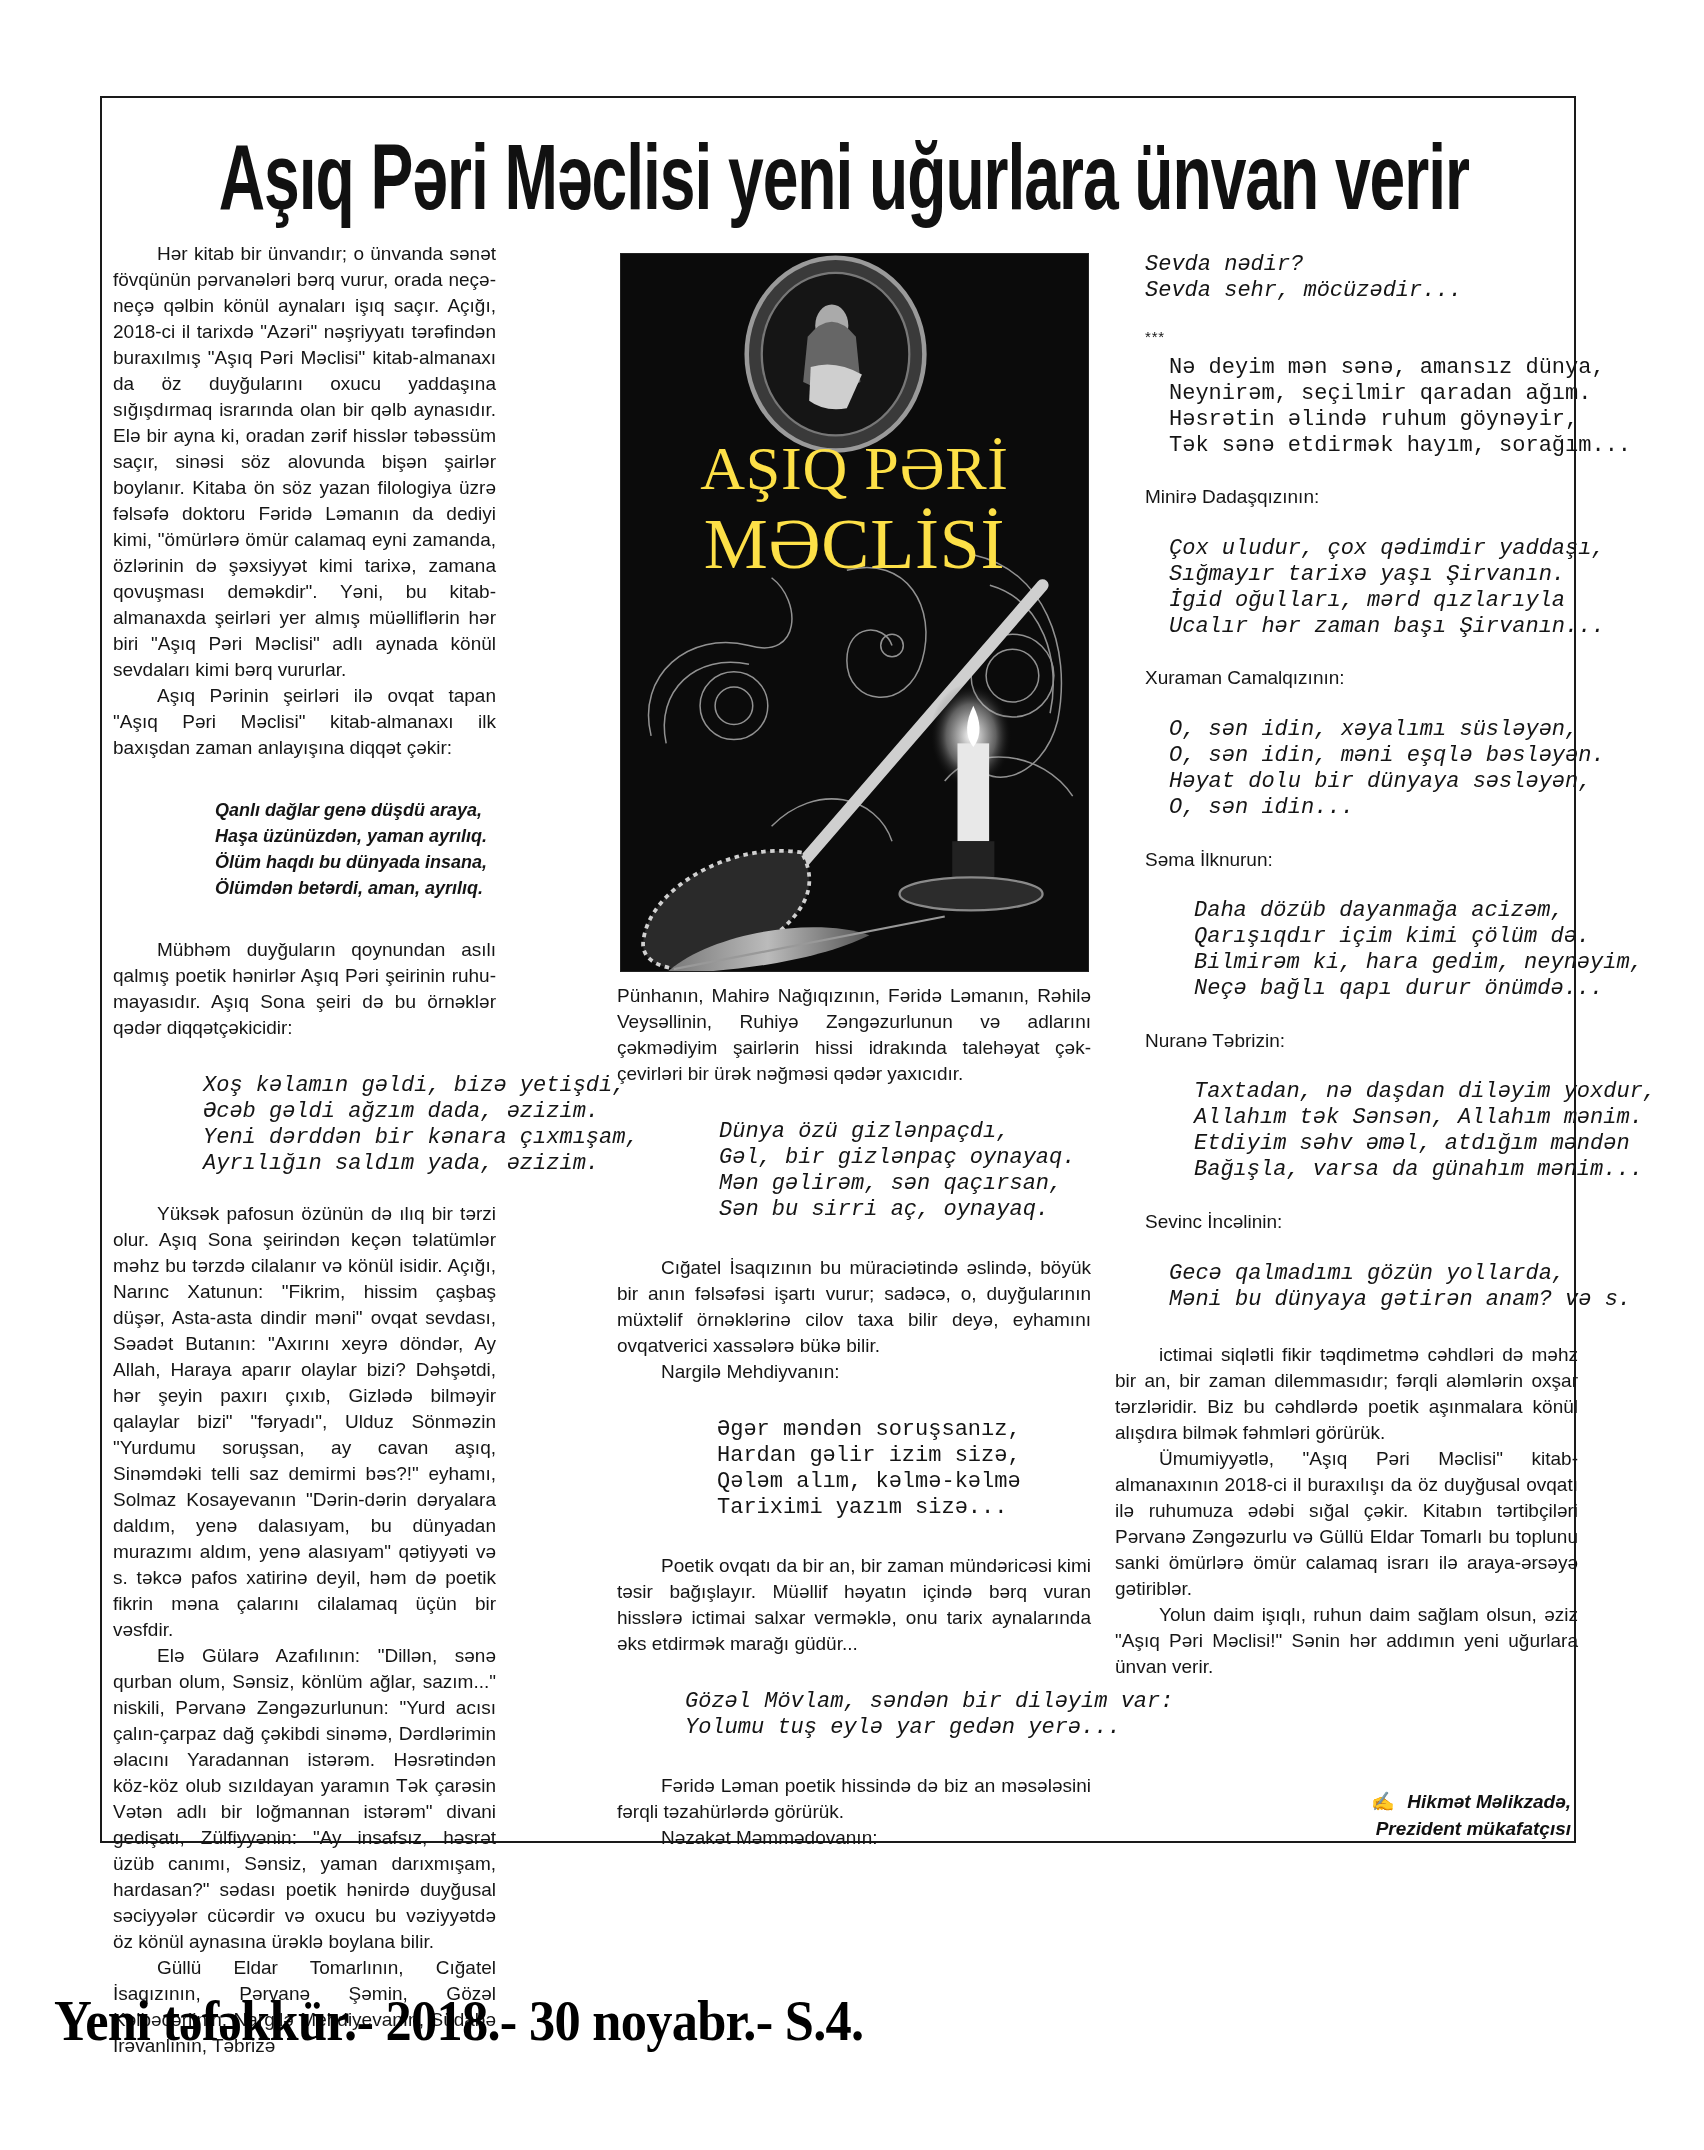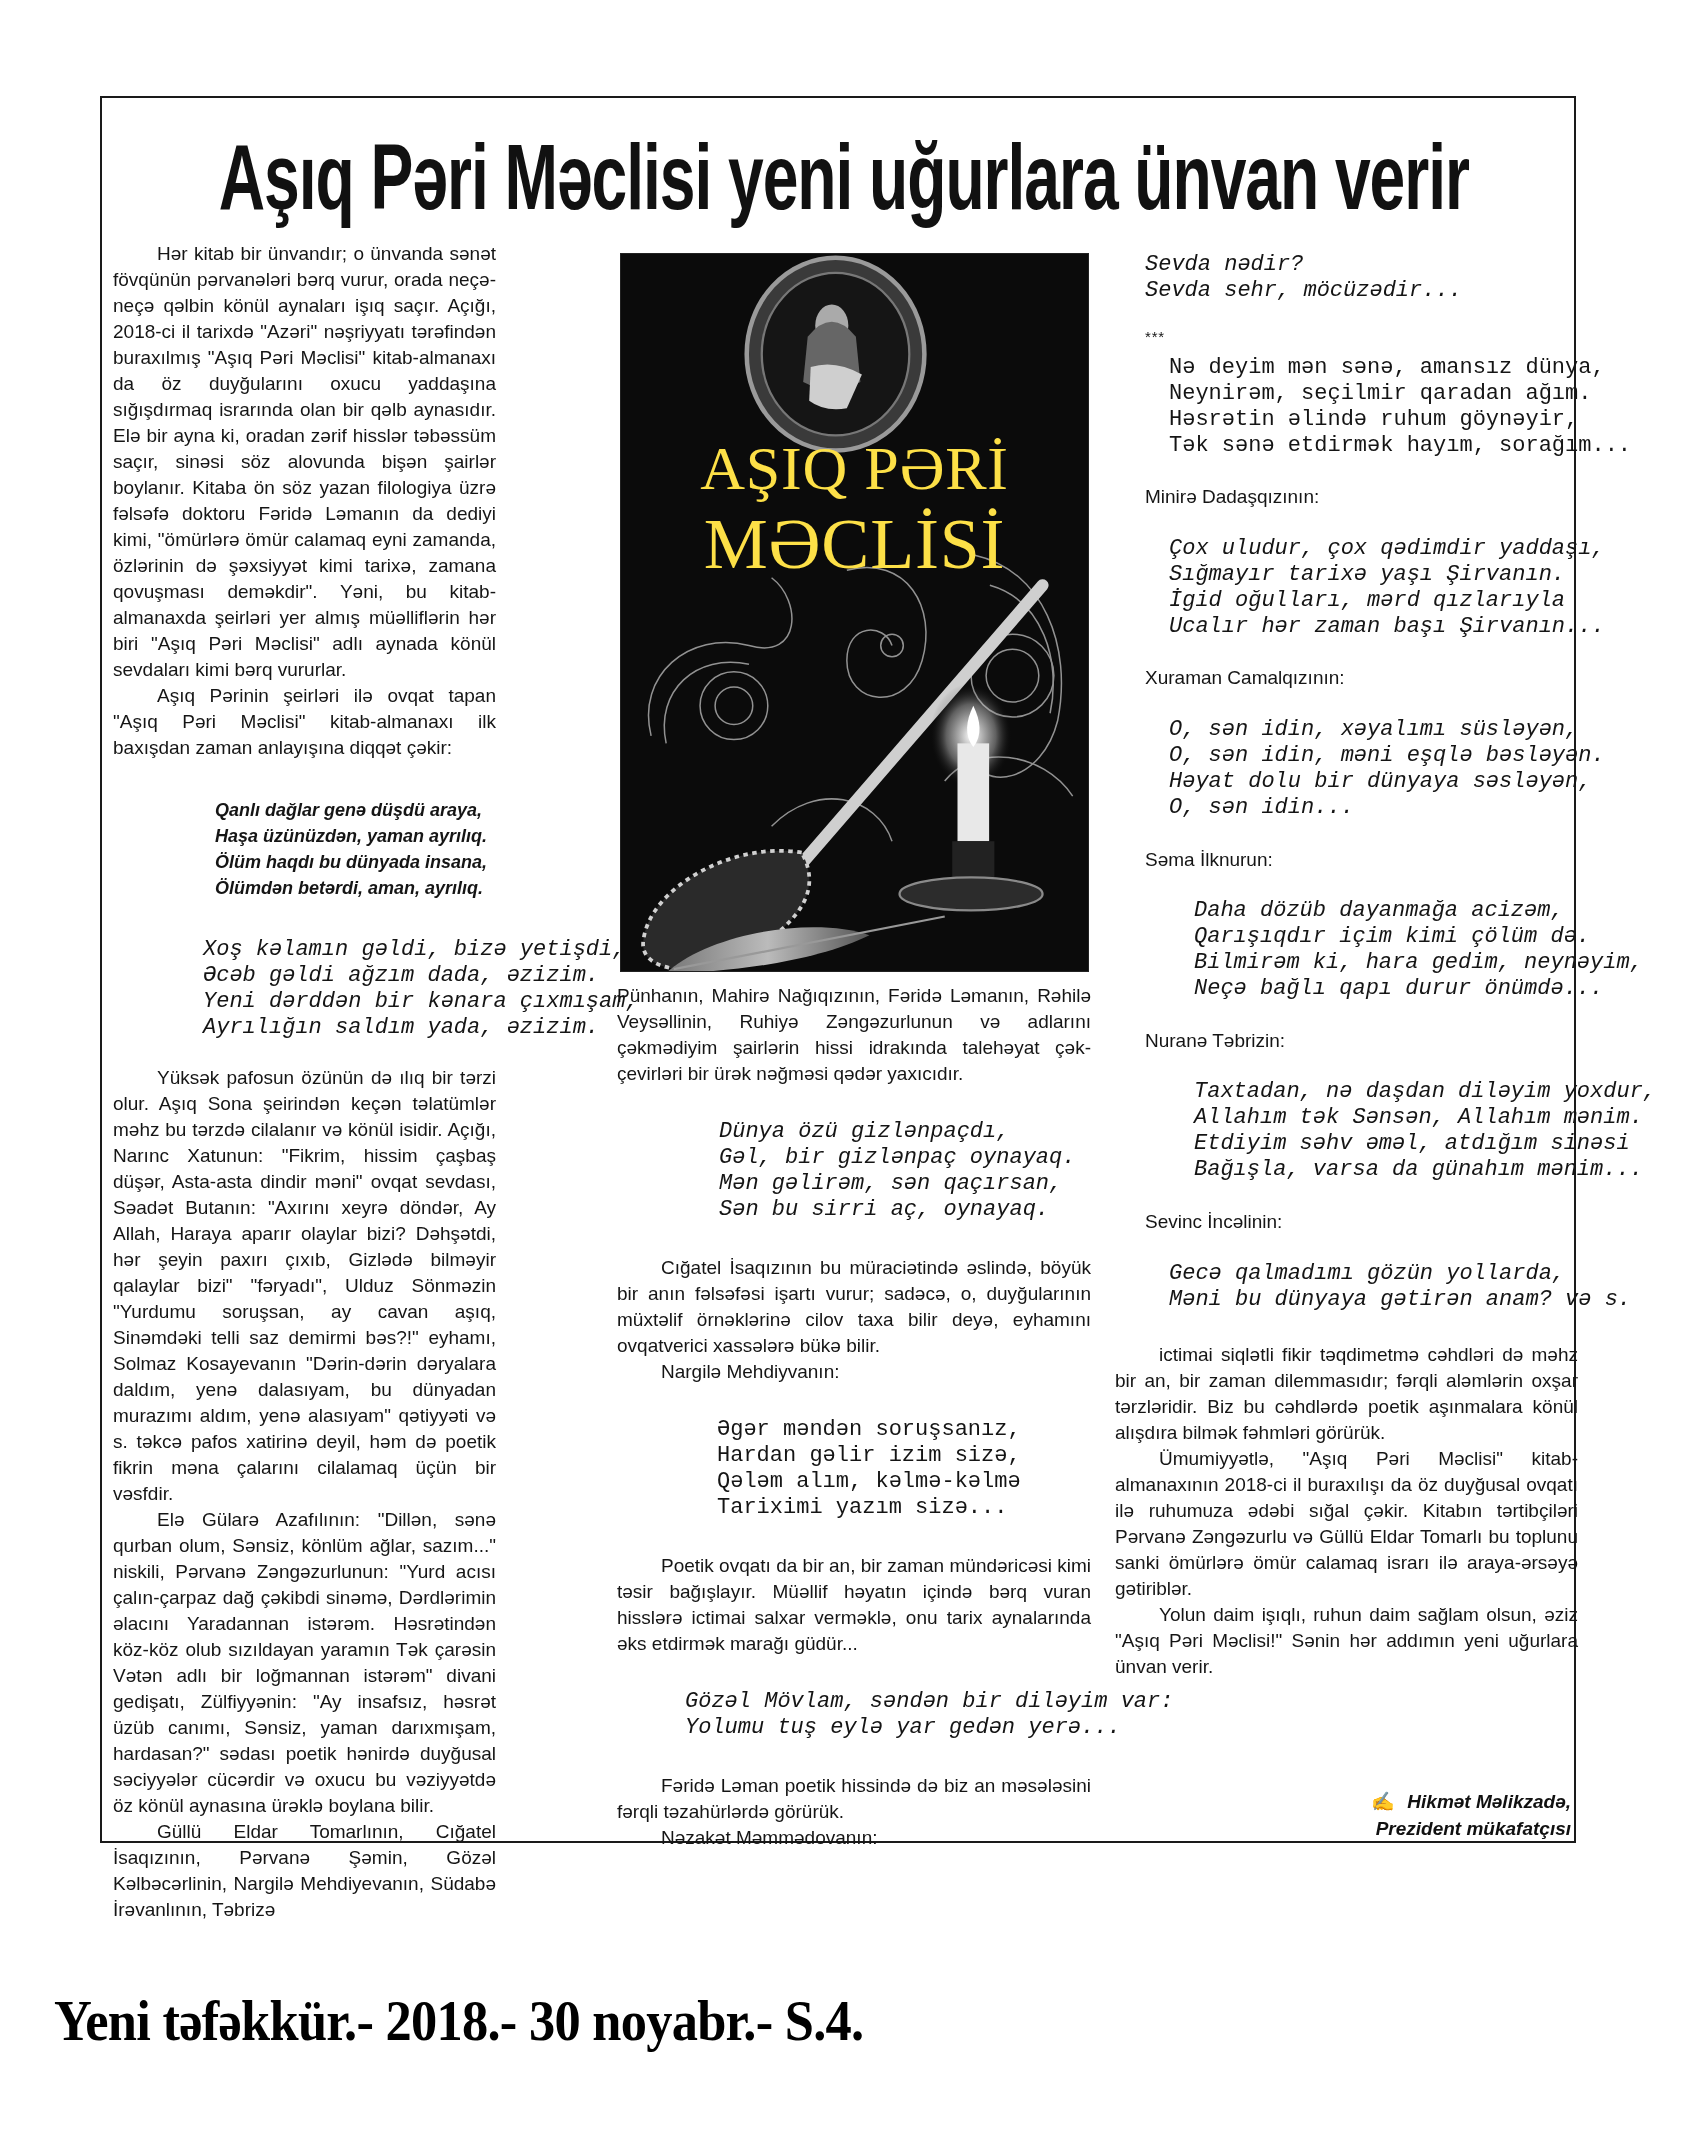--- a/index.html
+++ b/index.html
@@ -82,20 +82,21 @@
 
 <div class="col col-left">
   <p>Hər kitab bir ünvandır; o ünvanda sənət fövqünün pərvanələri bərq vurur, orada neçə-neçə qəlbin könül aynaları işıq saçır. Açığı, 2018-ci il tarixdə "Azəri" nəşriyyatı tərəfindən buraxılmış "Aşıq Pəri Məclisi" kitab-almanaxı da öz duyğularını oxucu yaddaşına sığışdırmaq israrında olan bir qəlb aynasıdır. Elə bir ayna ki, oradan zərif hisslər təbəssüm saçır, sinəsi söz alovunda bişən şairlər boylanır. Kitaba ön söz yazan filologiya üzrə fəlsəfə doktoru Fəridə Ləmanın da dediyi kimi, "ömürlərə ömür calamaq eyni zamanda, özlərinin də şəxsiyyət kimi tarixə, zamana qovuşması deməkdir". Yəni, bu kitab-almanaxda şeirləri yer almış müəlliflərin hər biri "Aşıq Pəri Məclisi" adlı aynada könül sevdaları kimi bərq vururlar.</p>
   <p>Aşıq Pərinin şeirləri ilə ovqat tapan "Aşıq Pəri Məclisi" kitab-almanaxı ilk baxışdan zaman anlayışına diqqət çəkir:</p>
   <div class="poem bold" style="margin-left:102px; margin-top:36px; margin-bottom:36px;">
     <div>Qanlı dağlar genə düşdü araya,</div>
     <div>Haşa üzünüzdən, yaman ayrılıq.</div>
     <div>Ölüm haqdı bu dünyada insana,</div>
     <div>Ölümdən betərdi, aman, ayrılıq.</div>
   </div>
+  <p>Mübhəm duyğuların qoynundan asılı qalmış poetik hənirlər Aşıq Pəri şeirinin ruhu-mayasıdır. Aşıq Sona şeiri də bu örnəklər qədər diqqətçəkicidir:</p>
   <div class="poem" style="margin-left:90px; margin-top:32px; margin-bottom:24px;">
     <div>Xoş kəlamın gəldi, bizə yetişdi,</div>
     <div>Əcəb gəldi ağzım dada, əzizim.</div>
     <div>Yeni dərddən bir kənara çıxmışam,</div>
     <div>Ayrılığın saldım yada, əzizim.</div>
   </div>
   <p>Yüksək pafosun özünün də ılıq bir tərzi olur. Aşıq Sona şeirindən keçən təlatümlər məhz bu tərzdə cilalanır və könül isidir. Açığı, Narınc Xatunun: "Fikrim, hissim çaşbaş düşər, Asta-asta dindir məni" ovqat sevdası, Səadət Butanın: "Axırını xeyrə döndər, Ay Allah, Haraya aparır olaylar bizi? Dəhşətdi, hər şeyin paxırı çıxıb, Gizlədə bilməyir qalaylar bizi" "fəryadı", Ulduz Sönməzin "Yurdumu soruşsan, ay cavan aşıq, Sinəmdəki telli saz demirmi bəs?!" eyhamı, Solmaz Kosayevanın "Dərin-dərin dəryalara daldım, yenə dalasıyam, bu dünyadan murazımı aldım, yenə alasıyam" qətiyyəti və s. təkcə pafos xatirinə deyil, həm də poetik fikrin məna çalarını cilalamaq üçün bir vəsfdir.</p>
   <p>Elə Gülarə Azafılının: "Dillən, sənə qurban olum, Sənsiz, könlüm ağlar, sazım..." niskili, Pərvanə Zəngəzurlunun: "Yurd acısı çalın-çarpaz dağ çəkibdi sinəmə, Dərdlərimin əlacını Yaradannan istərəm. Həsrətindən köz-köz olub sızıldayan yaramın Tək çarəsin Vətən adlı bir loğmannan istərəm" divani gedişatı, Zülfiyyənin: "Ay insafsız, həsrət üzüb canımı, Sənsiz, yaman darıxmışam, hardasan?" sədası poetik hənirdə duyğusal səciyyələr cücərdir və oxucu bu vəziyyətdə öz könül aynasına ürəklə boylana bilir.</p>
   <p>Güllü Eldar Tomarlının, Cığatel İsaqızının, Pərvanə Şəmin, Gözəl Kəlbəcərlinin, Nargilə Mehdiyevanın, Südabə İrəvanlının, Təbrizə</p>
 </div>
@@ -213,21 +214,21 @@
   <div class="poem" style="margin-left:79px; margin-top:25.6px; margin-bottom:25.6px;">
     <div>Daha dözüb dayanmağa acizəm,</div>
     <div>Qarışıqdır içim kimi çölüm də.</div>
     <div>Bilmirəm ki, hara gedim, neynəyim,</div>
     <div>Neçə bağlı qapı durur önümdə...</div>
   </div>
   <p class="name" style="text-indent:30px;">Nuranə Təbrizin:</p>
   <div class="poem" style="margin-left:79px; margin-top:25.6px; margin-bottom:25.6px;">
     <div>Taxtadan, nə daşdan diləyim yoxdur,</div>
     <div>Allahım tək Sənsən, Allahım mənim.</div>
-    <div>Etdiyim səhv əməl, atdığım sinəsi</div>
+    <div>Etdiyim səhv əməl, atdığım məndən</div>
     <div>Bağışla, varsa da günahım mənim...</div>
   </div>
   <p class="name" style="text-indent:30px;">Sevinc İncəlinin:</p>
   <div class="poem" style="margin-left:54px; margin-top:25.6px; margin-bottom:29px;">
     <div>Gecə qalmadımı gözün yollarda,</div>
     <div>Məni bu dünyaya gətirən anam? və s.</div>
   </div>
   <p style="width:463px;">ictimai siqlətli fikir təqdimetmə cəhdləri də məhz bir an, bir zaman dilemmasıdır; fərqli aləmlərin oxşar tərzləridir. Biz bu cəhdlərdə poetik aşınmalara könül alışdıra bilmək fəhmləri görürük.</p>
   <p style="width:463px;">Ümumiyyətlə, "Aşıq Pəri Məclisi" kitab-almanaxının 2018-ci il buraxılışı da öz duyğusal ovqatı ilə ruhumuza ədəbi sığal çəkir. Kitabın tərtibçiləri Pərvanə Zəngəzurlu və Güllü Eldar Tomarlı bu toplunu sanki ömürlərə ömür calamaq israrı ilə araya-ərsəyə gətiriblər.</p>
   <p style="width:463px;">Yolun daim işıqlı, ruhun daim sağlam olsun, əziz "Aşıq Pəri Məclisi!" Sənin hər addımın yeni uğurlara ünvan verir.</p>

